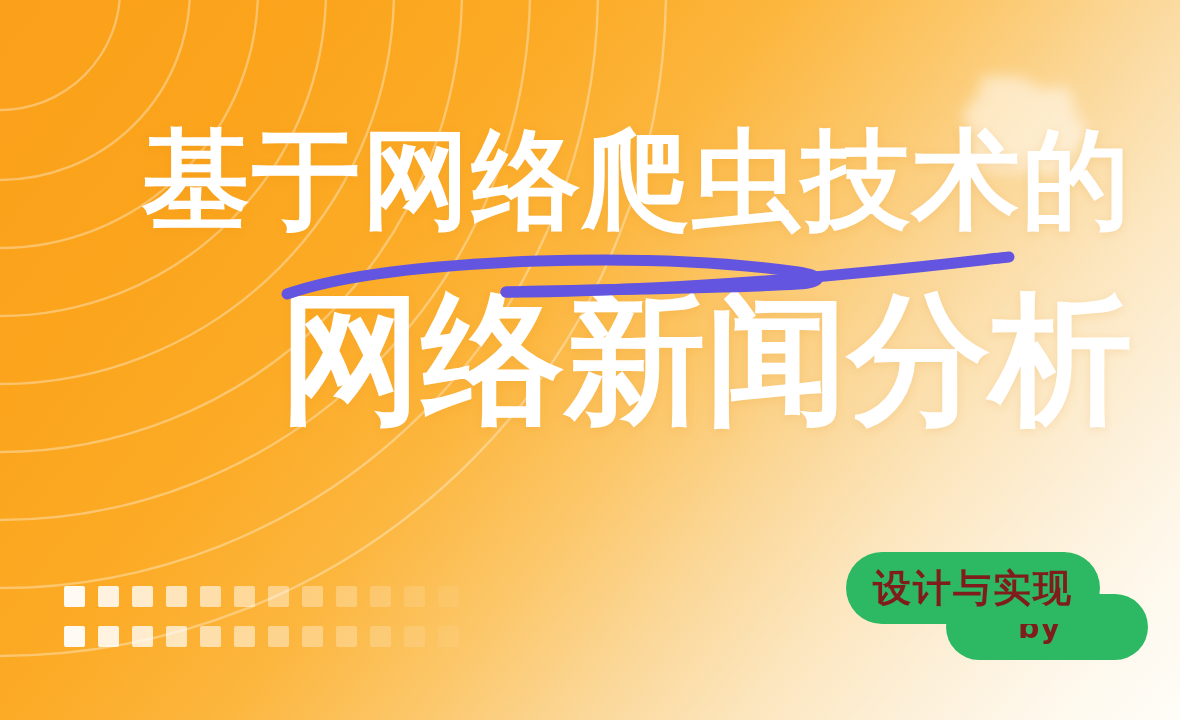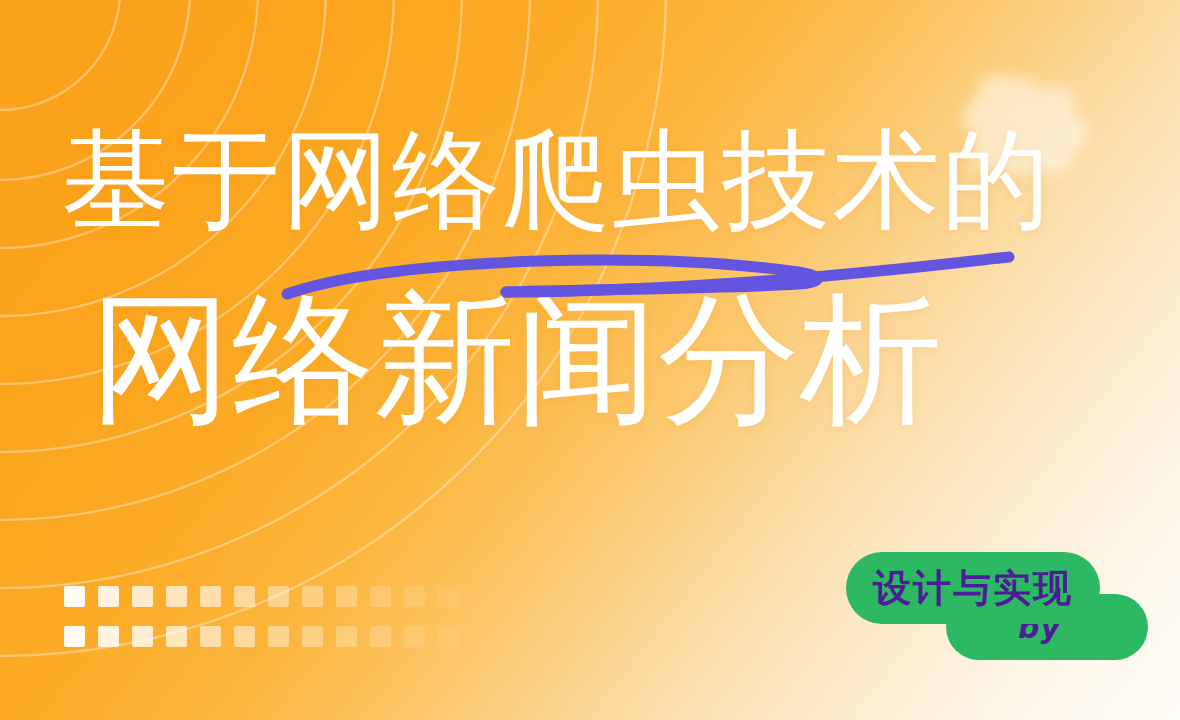--- a/index.html
+++ b/index.html
@@ -54,26 +54,27 @@
 
   
   .headline {
     position: absolute;
     left: 62px;
     top: 126px;
     width: 1070px;
   }
   .line {
     color: #ffffff;
-    font-weight: 400;
+    font-weight: 700;
     letter-spacing: 2px;
     line-height: 1;
     white-space: nowrap;
     font-family: "DejaVu Sans", "Liberation Sans", sans-serif;
     text-shadow: 0 2px 10px rgba(226,138,20,.16);
+    text-align: right;
   }
   .line1 {
     font-size: 108px;
     height: 118px;
   }
   .line2 {
     font-size: 142px;
     height: 156px;
     margin-top: 44px;
     letter-spacing: 0px;
@@ -113,21 +114,21 @@
   .badge {
     position: absolute;
     left: 846px;
     top: 552px;
     width: 302px;
     height: 120px;
   }
   .pill {
     position: absolute;
     background: #2DB863;
-    color: #4c1d95;
+    color: #7f1d1d;
     display: flex;
     align-items: center;
     justify-content: center;
     white-space: nowrap;
     font-family: "DejaVu Sans", "Liberation Sans", sans-serif;
   }
   .pill-top {
     left: 0px;
     top: 0px;
     width: 254px;
@@ -146,21 +147,20 @@
     border-radius: 33px;
     font-size: 30px;
     font-weight: 700;
     letter-spacing: 1px;
     z-index: 1;
   }
   .pill-bottom .by {
     font-family: "DejaVu Sans", "Liberation Sans", sans-serif;
     font-weight: 700;
     margin-right: 15px;
-    font-style: italic;
   }
 </style>
 </head>
 <body>
 
 <div id="poster">
 
   <div class="rings">
     <svg width="1000" height="1000" viewBox="0 0 1000 1000" aria-hidden="true">
       <g fill="none" stroke="#ffffff" stroke-opacity="0.34" stroke-width="2.4">

